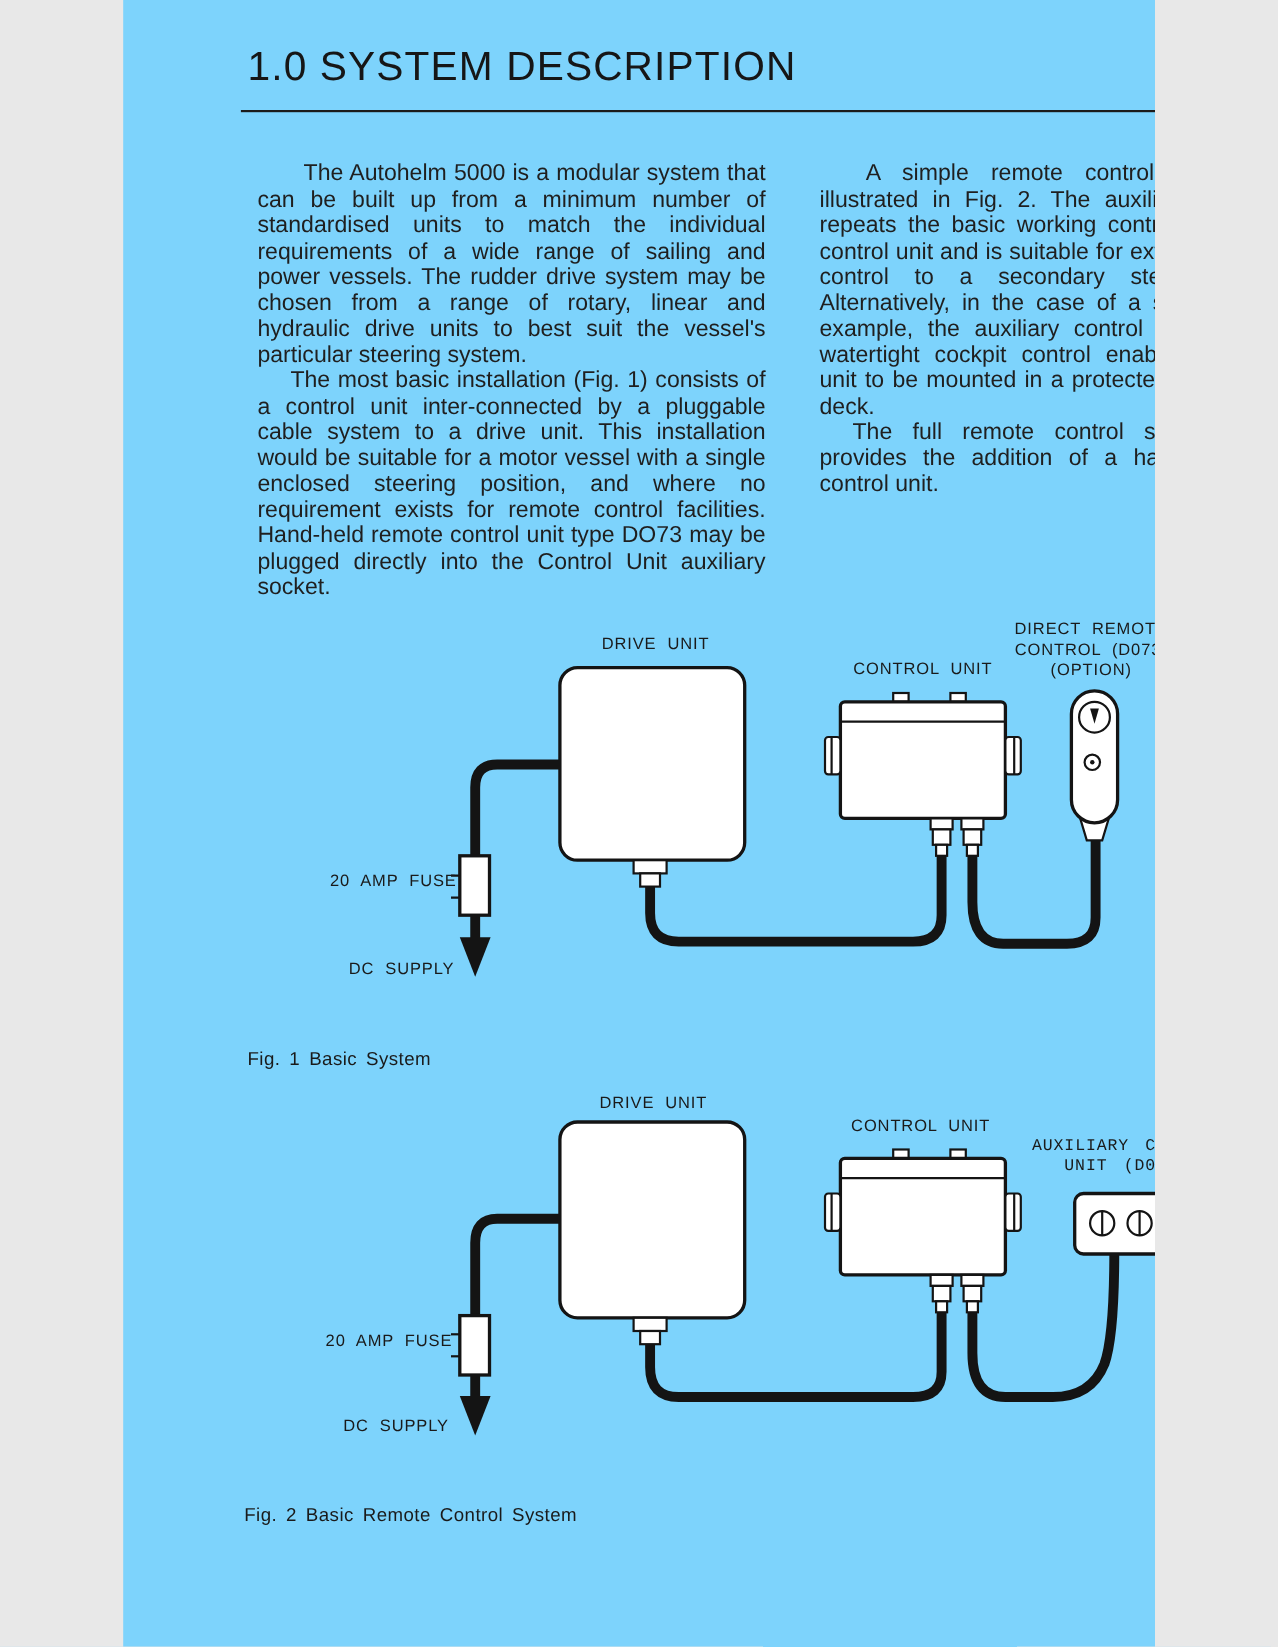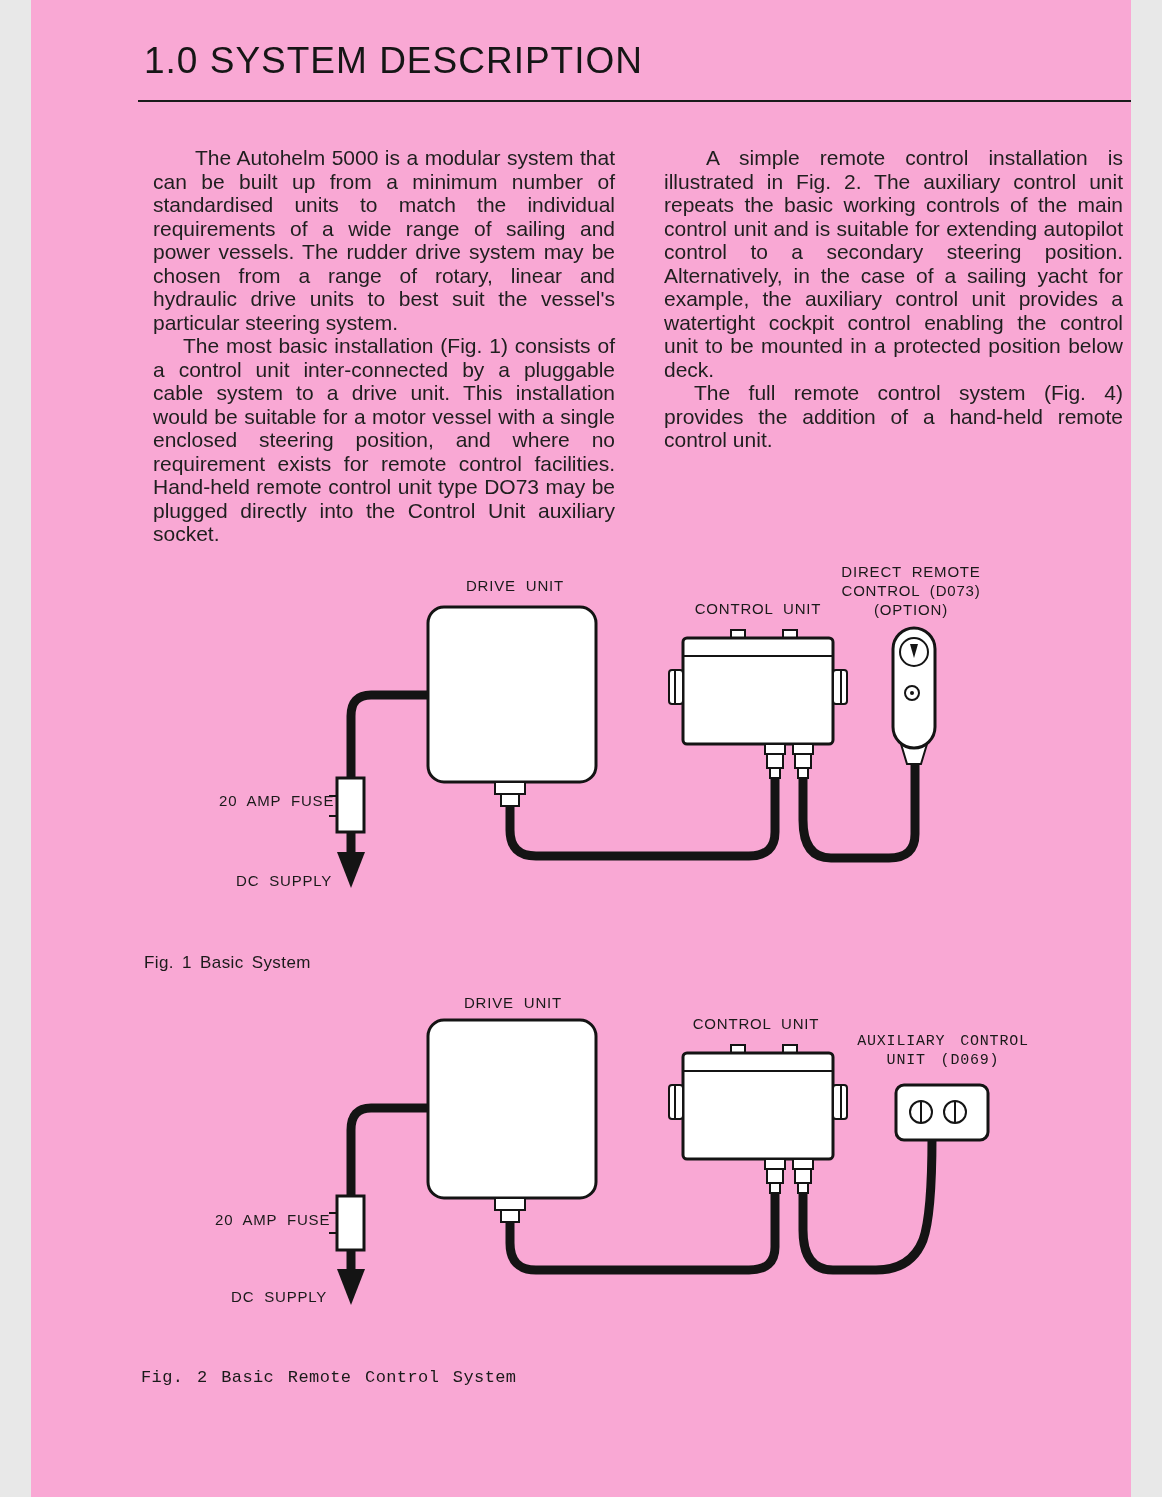--- a/index.html
+++ b/index.html
@@ -1,20 +1,20 @@
 <!DOCTYPE html>
 <html><head>
 <meta charset="utf-8">
 <style>
   html, body { margin: 0; padding: 0; background: #e8e8e8; }
   .page {
     position: relative;
-    width: 1100px;
+    width: 938px;
     height: 1497px;
-    background: #f9a8d4;
+    background: #7dd3fc;
     font-family: "Liberation Sans", sans-serif;
     color: #1b1b1b;
     overflow: hidden;
     margin: 0 auto;
   }
   .page-title {
     position: absolute;
     left: 113px;
     top: 40px;
     font-size: 37px;
@@ -199,15 +199,15 @@
       <line class="line" x1="924" y1="116" x2="924" y2="138"></line>
     </g>
   </svg>
 
   <div class="diagram-label center" style="left:402px; top:993px; width:160px;">DRIVE UNIT</div>
   <div class="diagram-label center" style="left:650px; top:1014px; width:150px;">CONTROL UNIT</div>
   <div class="diagram-label center" style="left:812px; top:1032px; width:200px;font-family:Liberation Mono, monospace;">AUXILIARY CONTROL
 UNIT (D069)</div>
   <div class="diagram-label" style="left:184px; top:1210px;">20 AMP FUSE</div>
   <div class="diagram-label" style="left:200px; top:1287px;">DC SUPPLY</div>
-  <div class="fig-caption" style="left:110px; top:1352px;font-family:Liberation Mono, monospace;">Fig. 2 Basic Remote Control System</div>
+  <div class="fig-caption" style="left:110px; top:1352px;">Fig. 2 Basic Remote Control System</div>
 
 </div>
 
 </body></html>

